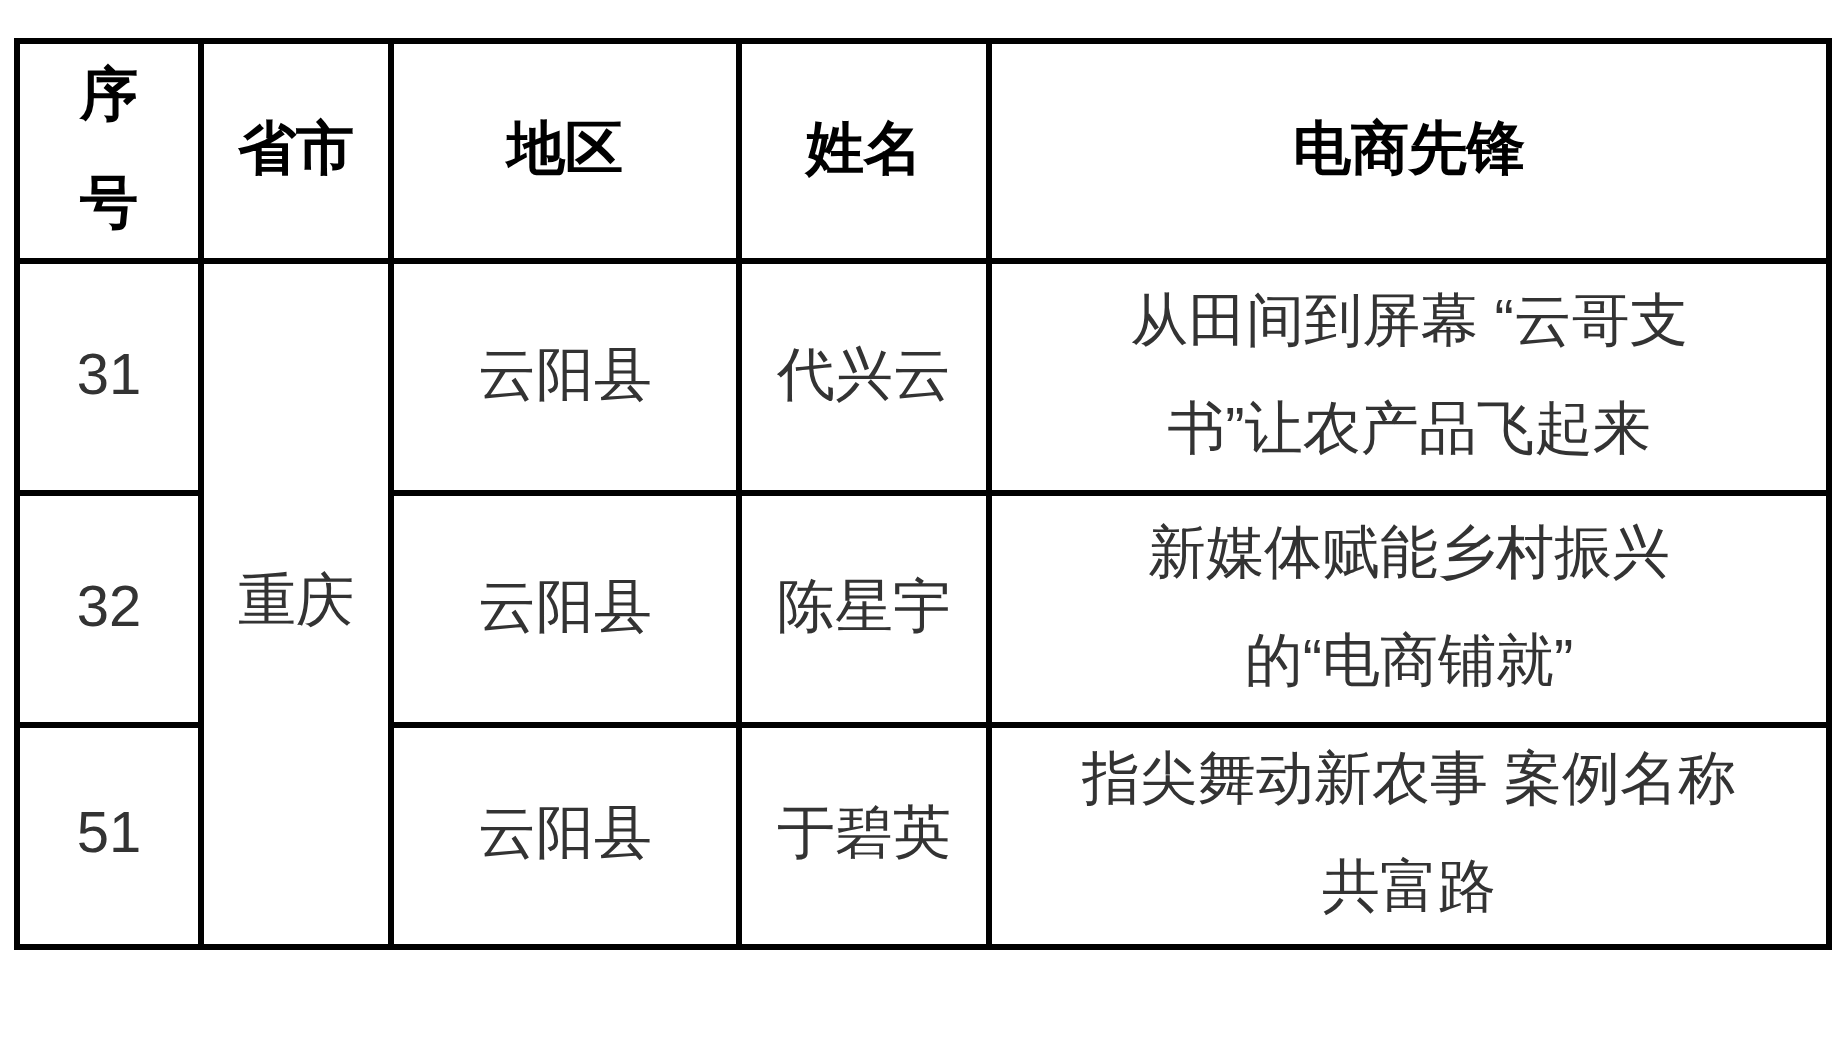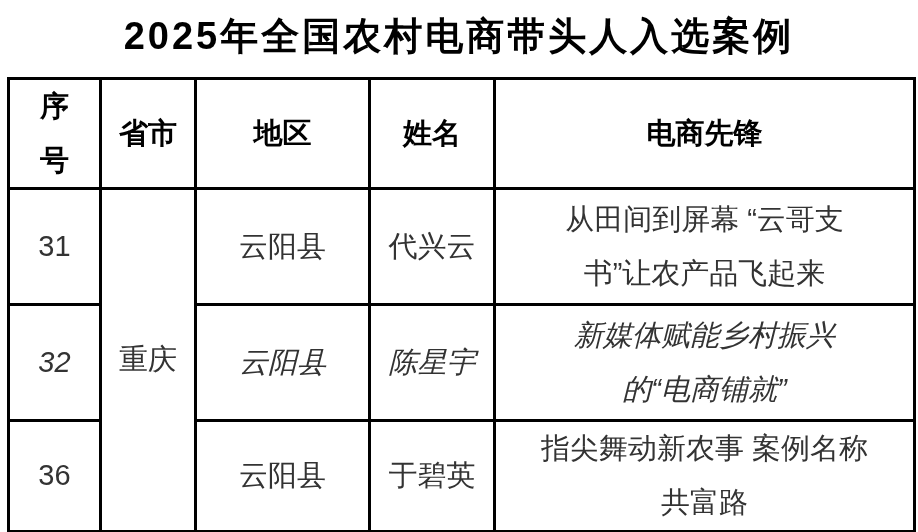--- a/index.html
+++ b/index.html
@@ -48,39 +48,38 @@
     line-height: 1.85;
   }
   table.cases td {
     font-size: 29px;
     font-weight: normal;
     color: #333333;
     line-height: 1.85;
   }
   tr.header-row { height: 108px; }
   tr.row-a { height: 116px; margin-left: 20px; }
-  tr.row-b { height: 116px; font-style: italic; }
+  tr.row-b { height: 116px; }
   tr.row-c { height: 110px; }
   .narrow-label {
     display: inline-block;
     width: 1.15em;
     line-height: 1.85;
     word-break: break-all;
   }
   td.case-cell-text {
     white-space: pre-line;
     line-height: 1.9;
   }
 </style>
 </head>
 <body>
 
 <div class="page">
 
-  <h1 class="title">2025年全国农村电商带头人入选案例</h1>
 
   <table class="cases">
     <colgroup>
       <col style="width:92px">
       <col style="width:95px">
       <col style="width:174px">
       <col style="width:125px">
       <col style="width:420px">
     </colgroup>
 
@@ -106,21 +105,21 @@
 
     <tr class="row-b">
       <td>32</td>
       <td>云阳县</td>
       <td>陈星宇</td>
       <td class="case-cell-text">新媒体赋能乡村振兴
 的“电商铺就”</td>
     </tr>
 
     <tr class="row-c">
-      <td>36</td>
+      <td>51</td>
       <td>云阳县</td>
       <td>于碧英</td>
       <td class="case-cell-text">指尖舞动新农事 案例名称
 共富路</td>
     </tr>
   </tbody>
     </table>
 
 </div>
 

